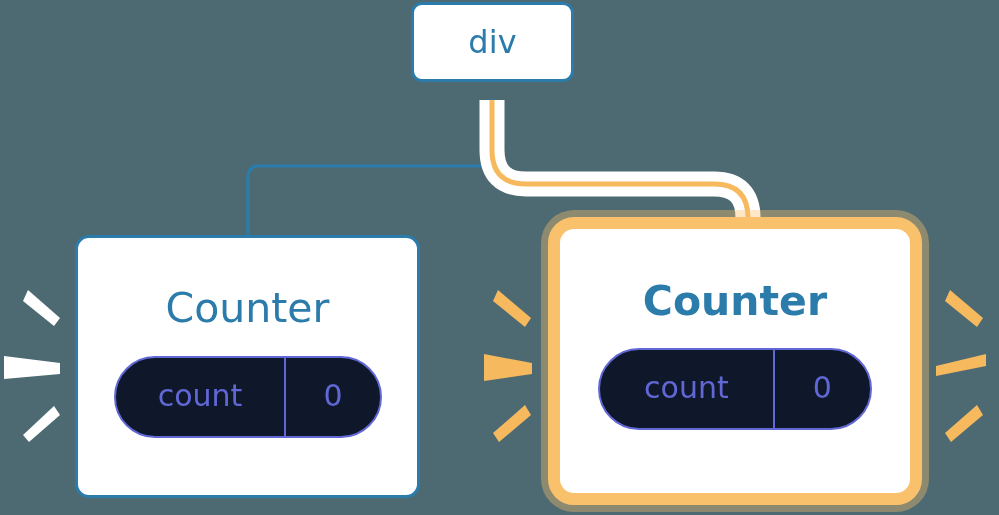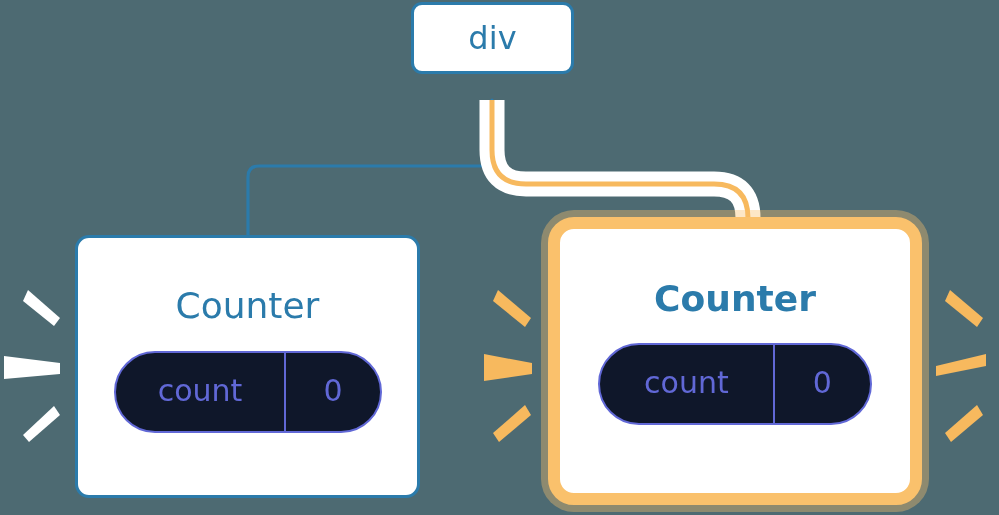--- a/index.html
+++ b/index.html
@@ -33,21 +33,21 @@
     background: #ffffff;
     box-sizing: border-box;
     display: flex;
     flex-direction: column;
     align-items: center;
   }
   .node-div {
     left: 411px;
     top: 2px;
     width: 163px;
-    height: 72px;
+    height: 80px;
     border: 3px solid #2b7bab;
     border-radius: 11px;
     justify-content: center;
     z-index: 6;
   }
   .node-div .node-title {
     font-size: 32px;
     color: #2b7bab;
     font-weight: 400;
     letter-spacing: 0.2px;
@@ -71,21 +71,21 @@
     width: 374px;
     height: 288px;
     border: 12px solid #fac16c;
     border-radius: 26px;
     box-shadow: 0 0 0 7px rgba(250, 193, 108, 0.38);
     z-index: 7;
   }
 
   .node-title {
     color: #2b7bab;
-    font-size: 36px;
+    font-size: 41px;
     line-height: 1;
     font-weight: 400;
     white-space: nowrap;
   }
   .node-counter-a .node-title { margin-top: 50px; }
   .node-counter-b .node-title { margin-top: 52px; font-weight: 700; }
 
   
   .pill {
     display: flex;

